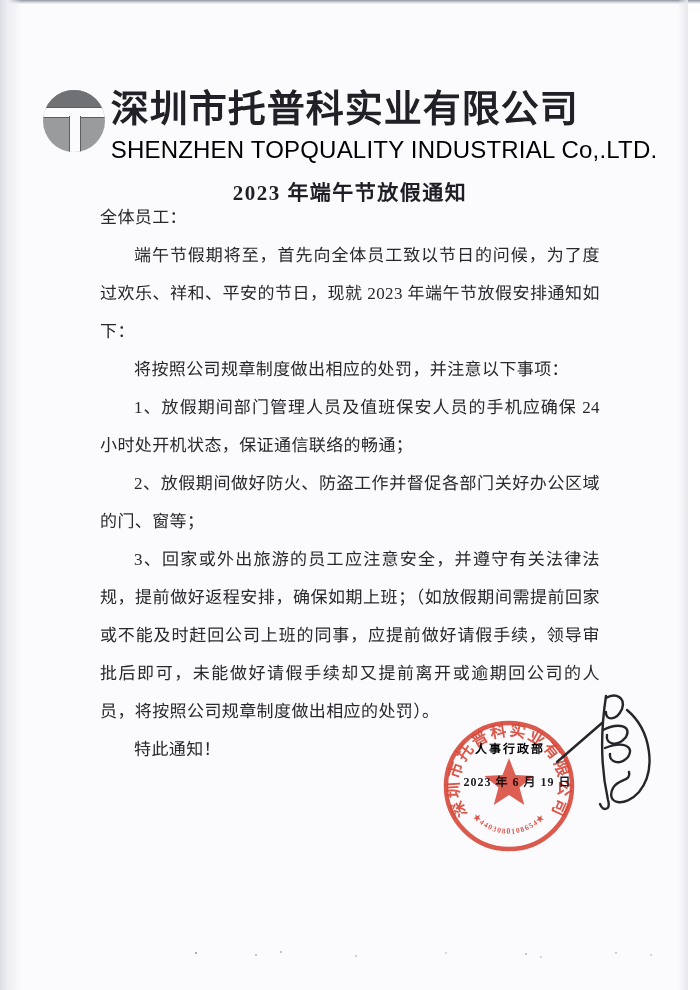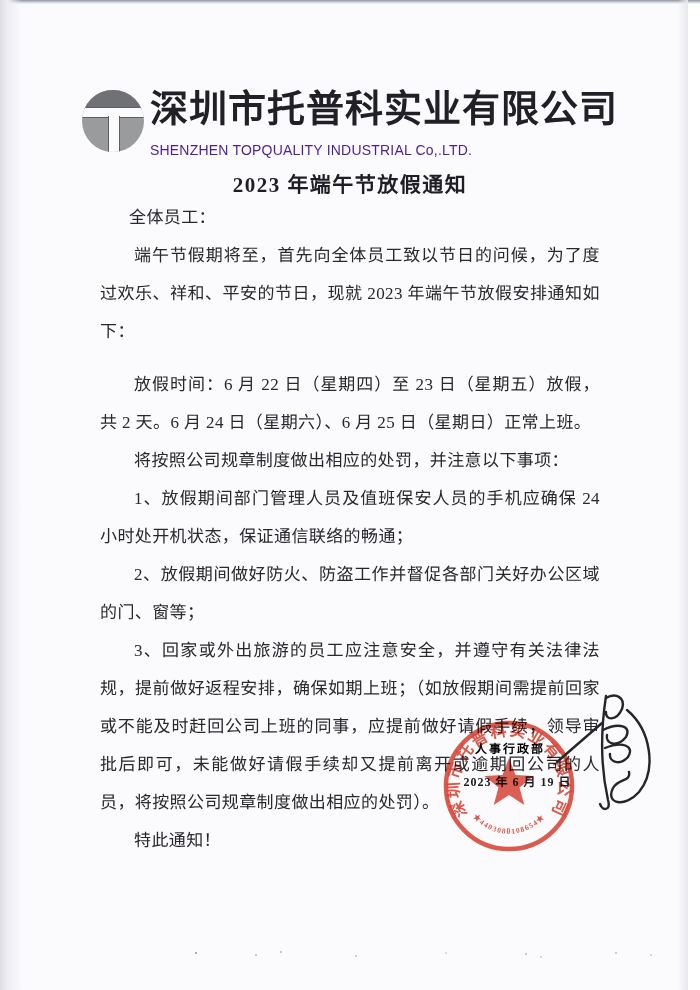--- a/index.html
+++ b/index.html
@@ -26,29 +26,29 @@
   .logo-circle{position:absolute;left:0;top:0;width:62px;height:62px;border-radius:50%;
         background:#9a9b9d;overflow:hidden;}
   .logo-cap{position:absolute;left:0;top:0;width:62px;height:19px;background:#707174;}
   .logo-hbar{position:absolute;left:-4px;top:17px;width:70px;height:9px;background:#fbfbfd;
         border-top:1px solid #5d5e61;border-bottom:1px solid #5d5e61;}
   .logo-stem{position:absolute;left:26px;top:26px;width:10px;height:42px;background:#fbfbfd;
         border-left:1px solid #5d5e61;border-right:1px solid #5d5e61;}
   .header-text{text-align:left;}
   .company-cn{font-size:38px;font-weight:600;letter-spacing:1px;color:#202026;
         line-height:1.15;white-space:nowrap;}
-  .company-en{font-family:"Liberation Sans","DejaVu Sans",sans-serif;font-size:14px;
-        font-weight:500;color:#4c1d95;letter-spacing:.2px;margin-top:10px;white-space:nowrap;}
-  .doc-title{position:absolute;left:0;top:168px;width:700px;text-align:center;
+  .company-en{font-family:"Liberation Sans","DejaVu Sans",sans-serif;font-size:24px;
+        font-weight:500;color:#000000;letter-spacing:.2px;margin-top:4px;white-space:nowrap;}
+  .doc-title{position:absolute;left:0;top:176px;width:700px;text-align:center;
         font-size:21px;font-weight:700;letter-spacing:1.5px;color:#1e1e24;}
   
   .doc-body{position:absolute;left:100px;top:199px;width:500px;font-size:17px;
         line-height:38px;text-align:justify;color:#28282d;letter-spacing:.4px;}
   .doc-body p{margin:0;text-indent:2em;}
-  .doc-body p.salutation{text-indent:0;margin-left:29px;}
+  .doc-body p.salutation{text-indent:0;}
   .doc-body p.p-holiday{margin-top:15px;}
   
   .dept{position:absolute;left:440px;top:739px;width:140px;text-align:center;
         font-size:12px;font-weight:700;letter-spacing:2px;color:#000000;z-index:3;}
   .sign-date{position:absolute;left:435px;top:772px;width:165px;text-align:center;
         font-size:12px;font-weight:600;letter-spacing:1px;color:#1c1c20;z-index:3;}
   
   .stamp{position:absolute;left:440px;top:718px;z-index:4;mix-blend-mode:multiply;opacity:.92;}
   .stamp text{font-family:"Liberation Serif","DejaVu Serif",serif;}
   .signature{position:absolute;left:553px;top:686px;z-index:5;}
@@ -74,21 +74,20 @@
       <div class="company-cn">深圳市托普科实业有限公司</div>
       <div class="company-en">SHENZHEN TOPQUALITY INDUSTRIAL Co,.LTD.</div>
     </div>
   </div>
 
   <div class="doc-title">2023 年端午节放假通知</div>
 
   <div class="doc-body">
     <p class="salutation">全体员工：</p>
     <p>端午节假期将至，首先向全体员工致以节日的问候，为了度过欢乐、祥和、平安的节日，现就 2023 年端午节放假安排通知如下：</p>
-    <p class="p-holiday">放假时间：6 月 22 日（星期四）至 23 日（星期五）放假，共 2 天。6 月 24 日（星期六）、6 月 25 日（星期日）正常上班。</p>
     <p>将按照公司规章制度做出相应的处罚，并注意以下事项：</p>
     <p>1、放假期间部门管理人员及值班保安人员的手机应确保 24 小时处开机状态，保证通信联络的畅通；</p>
     <p>2、放假期间做好防火、防盗工作并督促各部门关好办公区域的门、窗等；</p>
     <p>3、回家或外出旅游的员工应注意安全，并遵守有关法律法规，提前做好返程安排，确保如期上班；（如放假期间需提前回家或不能及时赶回公司上班的同事，应提前做好请假手续，领导审批后即可，未能做好请假手续却又提前离开或逾期回公司的人员，将按照公司规章制度做出相应的处罚）。</p>
     <p>特此通知！</p>
   </div>
 
   <div class="dept">人事行政部</div>
   <div class="sign-date">2023 年 6 月 19 日</div>
 

